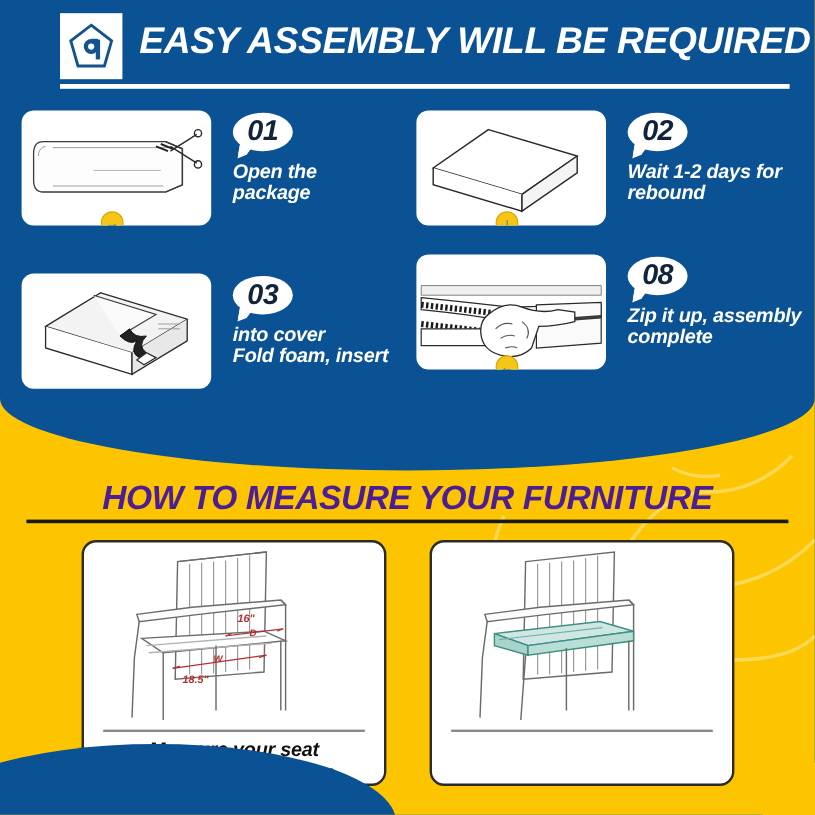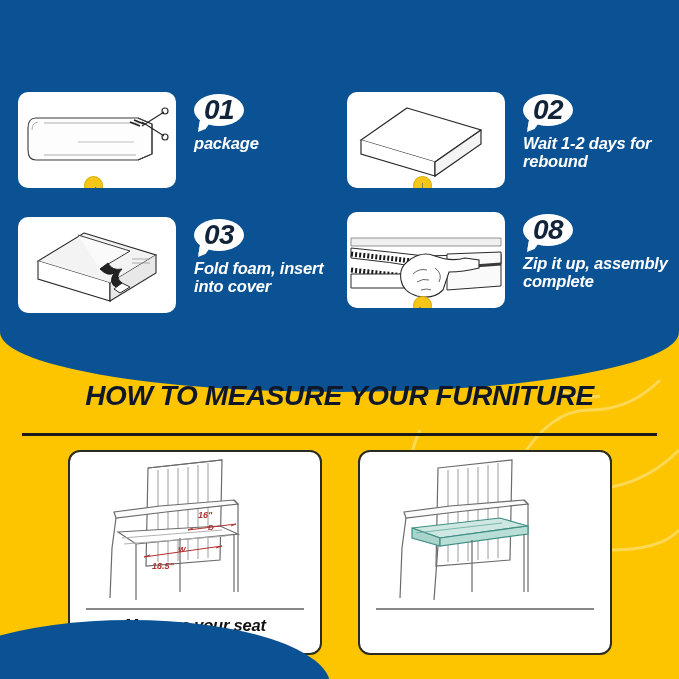--- a/index.html
+++ b/index.html
@@ -47,21 +47,21 @@
   .arrow-badge{
     position:absolute; width:19px; height:19px; border-radius:50%;
     background:#F5C518; border:1.5px solid #d8a900;
     display:flex; align-items:center; justify-content:center;
     color:#0a5293; font-size:12px; line-height:1; font-weight:bold;
   }
   .bubble{
     position:absolute; width:50px; height:32px; background:#fff;
     border-radius:50%/50%;
     display:flex; align-items:center; justify-content:center;
-    font-size:28px; font-weight:bold; font-style:italic; color:#12243a;
+    font-size:24px; font-weight:bold; font-style:italic; color:#12243a;
     letter-spacing:-0.5px;
   }
   .bubble::after{
     content:""; position:absolute; left:5px; bottom:-6px;
     width:0; height:0;
     border-left:7px solid #fff;
     border-top:9px solid #fff;
     border-right:5px solid transparent;
     border-bottom:3px solid transparent;
     transform:skewX(-10deg);
@@ -70,22 +70,22 @@
     position:absolute; color:#fff; font-weight:bold; font-style:italic;
     font-size:16.5px; line-height:1.12; letter-spacing:-0.2px;
   }
 
   
   #yellow-deco{
     position:absolute; left:0; top:330px; width:679px; height:349px;
     overflow:hidden; pointer-events:none;
   }
   #measure-title{
-    position:absolute; left:0; top:380px; width:679px; text-align:center;
-    font-size:28px; font-weight:bold; font-style:italic; color:#0f172a;
+    position:absolute; left:0; top:399px; width:679px; text-align:center;
+    font-size:28px; font-weight:bold; font-style:italic; color:#4c1d95;
     letter-spacing:-0.4px;
   }
   #measure-rule{
     position:absolute; left:22px; top:433px; width:635px; height:3px; background:#1a1a1a;
   }
   .panel{
     position:absolute; background:#fff;
     border:2px solid #2b2b22; border-radius:12px; overflow:hidden;
   }
   .panel-divider{
@@ -99,20 +99,32 @@
   #bottom-left-blue{
     position:absolute; left:-70px; top:620px; width:400px; height:130px;
     background:#0a5293; border-radius:50%;
   }
 </style>
 </head>
 <body>
 
 <div id="blue-section">
 
+  <div id="header">
+    <div id="brand-icon">
+      <svg width="40" height="42" viewBox="0 0 40 42">
+        <path d="M20 3 L37 16 L31 37 L9 37 L3 16 Z" fill="none" stroke="#13538f" stroke-width="2.4"></path>
+        <path d="M20 14.5 a6.2 6.2 0 1 0 0 12.4 a6.2 6.2 0 0 0 0 -12.4 M20 18.2 a2.6 2.6 0 1 1 0 5.2 a2.6 2.6 0 0 1 0 -5.2" fill="#13538f"></path>
+        <rect x="23.8" y="15" width="3.6" height="16.5" fill="#13538f"></rect>
+        <path d="M20 14.2 h5.6 v3.4 h-5.6 z" fill="#13538f"></path>
+      </svg>
+    </div>
+    <div id="header-title">EASY ASSEMBLY WILL BE REQUIRED</div>
+    <div id="header-rule"></div>
+  </div>
 
   <div class="step" style="left:18px; top:92px; width:320px; height:100px;">
     <div class="step-card" style="width:158px; height:96px;">
       <svg width="158" height="96" viewBox="0 0 158 96">
         <path d="M18 26 q-8 0 -8 10 v22 q0 10 8 10 h102 l14 -6 v-30 l-14 -6 z" fill="#fdfdfd" stroke="#3a3a3a" stroke-width="1.1"></path>
         <path d="M20 30 q-6 1 -6 8" fill="none" stroke="#999" stroke-width="0.8"></path>
         <path d="M26 31 h96" fill="none" stroke="#9a9a9a" stroke-width="0.8"></path>
         <path d="M26 63 h92" fill="none" stroke="#9a9a9a" stroke-width="0.8"></path>
         <path d="M60 50 h56" fill="none" stroke="#b0b0b0" stroke-width="0.8"></path>
         <path d="M120 26 l14 6 v30 l-14 6" fill="none" stroke="#3a3a3a" stroke-width="1.1"></path>
@@ -126,20 +138,21 @@
         </g>
       </svg>
       <div class="arrow-badge" style="left:66px; top:84px;">
         <span>→</span>
       </div>
     </div>
     <div class="bubble" style="left:176px; top:2px;">
       <span>01</span>
     </div>
     <div class="step-text" style="left:176px; top:42px; width:150px;">
+      <div>Open the</div>
       <div>package</div>
     </div>
   </div>
 
   <div class="step" style="left:347px; top:92px; width:320px; height:100px;">
     <div class="step-card" style="width:158px; height:96px;">
       <svg width="158" height="96" viewBox="0 0 158 96">
         <path d="M60 16 L134 38 L88 70 L14 48 Z" fill="#fff" stroke="#2a2a2a" stroke-width="1.2"></path>
         <path d="M14 48 v14 L88 84 v-14" fill="#fff" stroke="#2a2a2a" stroke-width="1.2"></path>
         <path d="M88 70 v14 L134 52 v-14" fill="#f4f4f4" stroke="#2a2a2a" stroke-width="1.2"></path>
@@ -151,38 +164,38 @@
     </div>
     <div class="bubble" style="left:176px; top:2px;">
       <span>02</span>
     </div>
     <div class="step-text" style="left:176px; top:42px; width:160px;">
       <div>Wait 1-2 days for</div>
       <div>rebound</div>
     </div>
   </div>
 
-  <div class="step" style="left:18px; top:217px; width:320px; height:100px;padding-left:20px;">
+  <div class="step" style="left:18px; top:228px; width:320px; height:100px;padding-left:20px;">
     <div class="step-card" style="width:158px; height:96px;">
       <svg width="158" height="96" viewBox="0 0 158 96">
         <path d="M66 16 L138 38 L92 66 L20 44 Z" fill="#f3f3f3" stroke="#2a2a2a" stroke-width="1.1"></path>
         <path d="M20 44 v18 L92 84 v-18" fill="#fff" stroke="#2a2a2a" stroke-width="1.1"></path>
         <path d="M92 66 v18 L138 56 v-18" fill="#e8e8e8" stroke="#2a2a2a" stroke-width="1.1"></path>
         <path d="M60 18 L112 34 L82 52" fill="#fafafa" stroke="#3a3a3a" stroke-width="1"></path>
         <path d="M82 52 q8 8 14 4 q-6 10 2 14 l6 -4 q-8 -6 0 -14 q-10 2 -14 -6 z" fill="#222" stroke="#111" stroke-width="0.8"></path>
         <path d="M104 66 l-8 6 l6 4 l10 -6 z" fill="#fff" stroke="#2a2a2a" stroke-width="1"></path>
         <path d="M114 42 h18 M114 46 h18" fill="none" stroke="#999" stroke-width="0.8"></path>
       </svg>
     </div>
     <div class="bubble" style="left:176px; top:2px;">
       <span>03</span>
     </div>
     <div class="step-text" style="left:176px; top:42px; width:160px;">
+      <div>into cover</div>
       <div>Fold foam, insert</div>
-      <div>into cover</div>
     </div>
   </div>
 
   <div class="step" style="left:347px; top:212px; width:320px; height:100px;">
     <div class="step-card" style="width:158px; height:96px;">
       <svg width="158" height="96" viewBox="0 0 158 96">
         <path d="M4 26 h150 v8 H4 z" fill="#efefef" stroke="#7a7a7a" stroke-width="0.8"></path>
         <path d="M4 36 q40 4 74 8 l76 -2 v10 l-76 4 q-34 -6 -74 -10 z" fill="#fff" stroke="#2a2a2a" stroke-width="1"></path>
         <path d="M4 42 q36 4 70 8" fill="none" stroke="#1b1b1b" stroke-width="5" stroke-dasharray="2 2"></path>
         <path d="M4 58 q36 4 70 8" fill="none" stroke="#1b1b1b" stroke-width="5" stroke-dasharray="2 2"></path>

